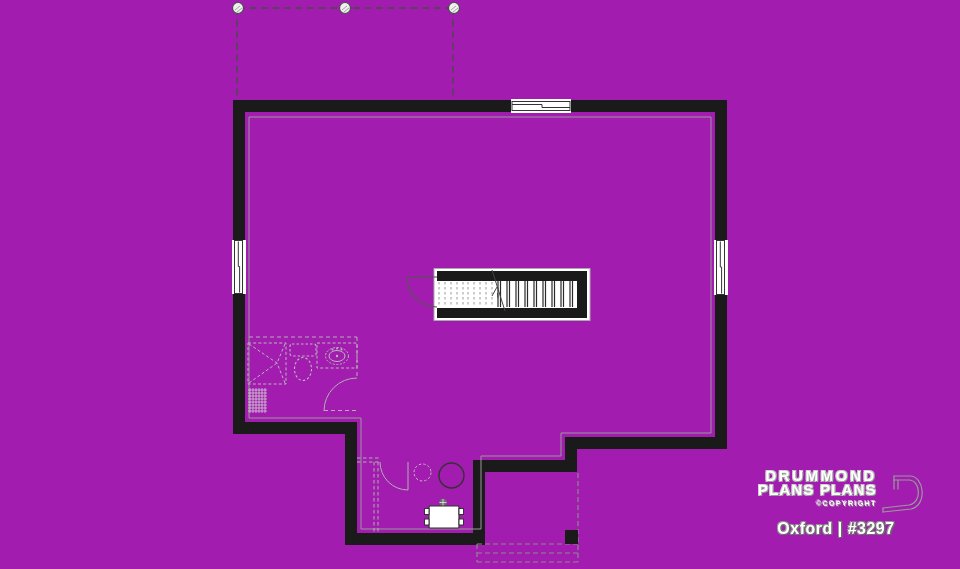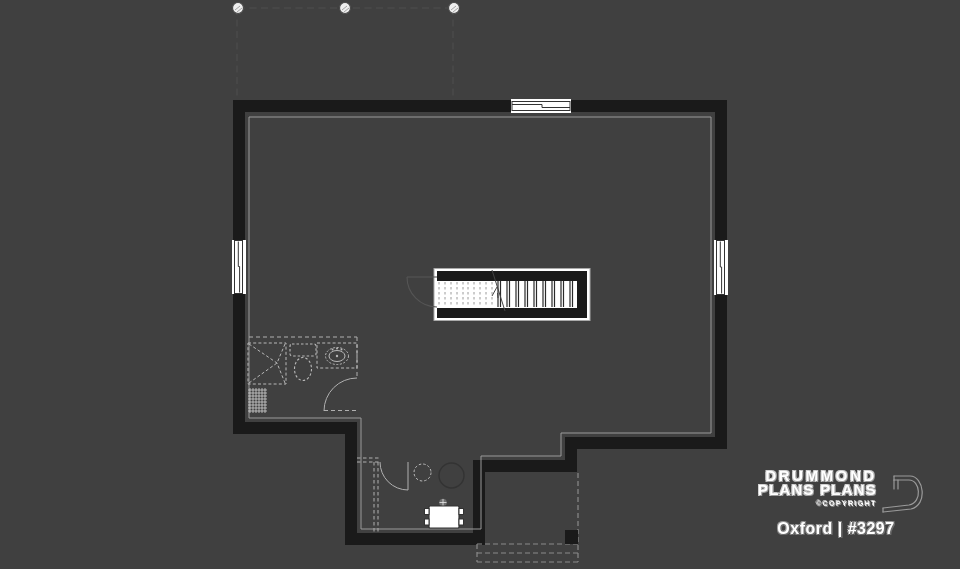--- a/index.html
+++ b/index.html
@@ -1,17 +1,17 @@
 <!DOCTYPE html>
 <html><head>
 <meta charset="utf-8">
 <style>
   html,body{margin:0;padding:0;background:#fff;}
   body{font-family:"Liberation Sans",sans-serif;}
-  .canvas{position:relative;width:960px;height:569px;background:#404040;overflow:hidden;}
+  .canvas{position:relative;width:960px;height:569px;background:#a21caf;overflow:hidden;}
   svg.plan{position:absolute;left:0;top:0;}
   .brand{position:absolute;top:463px;left:744px;width:188px;}
   .brand-row{display:flex;align-items:flex-start;justify-content:flex-end;gap:5px;}
   .brand-text{text-align:right;padding-top:6px;}
   .emboss{color:#fff;text-shadow:1px 1px 0 #9a9a9a,-1px -1px 0 #d2d2d2,1px -1px 0 #c2c2c2,-1px 1px 0 #c2c2c2;}
   .l1{font-size:15px;font-weight:bold;letter-spacing:2.6px;line-height:14px;white-space:nowrap;}
   .l2{font-size:15px;font-weight:bold;letter-spacing:1.2px;line-height:14px;white-space:nowrap;}
   .copy{font-size:7px;font-weight:bold;letter-spacing:1.4px;line-height:9px;margin-top:2px;
         color:#fff;text-shadow:0.8px 0.8px 0 #8a8a8a,-0.8px -0.8px 0 #cccccc;}
   .brand-mark{flex:0 0 auto;margin-top:2px;}

